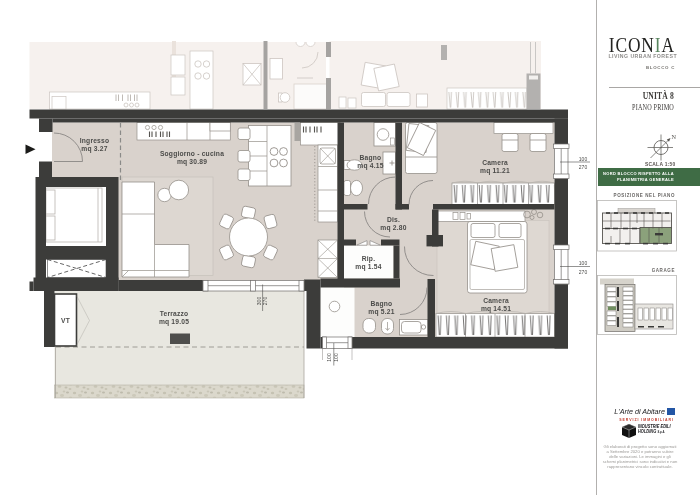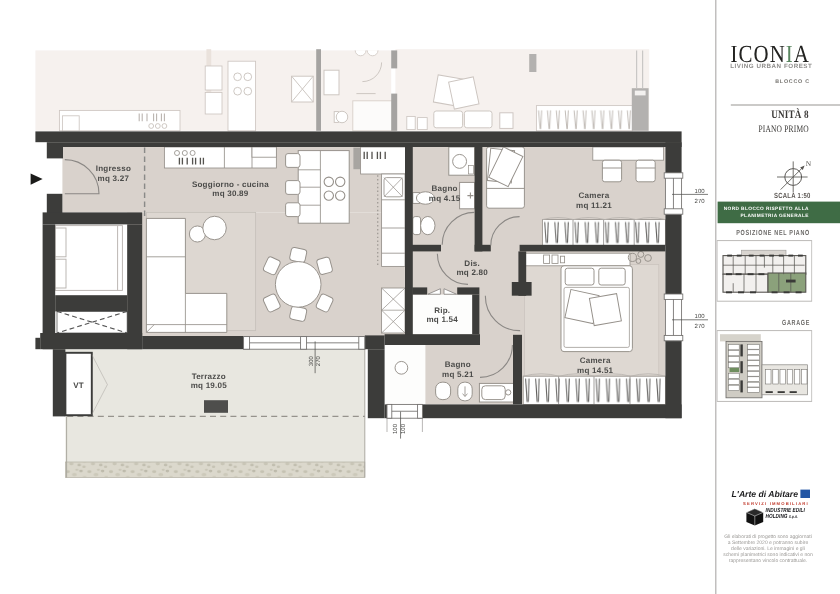--- a/index.html
+++ b/index.html
@@ -557,21 +557,21 @@
 <rect x="20" y="12" width="2" height="10"></rect>
         <rect x="20" y="26" width="2" height="10"></rect>
         <rect x="20" y="42" width="2" height="10"></rect>
 <rect x="41" y="51" width="6" height="1.5"></rect>
         <rect x="51" y="51" width="6" height="1.5"></rect>
         <rect x="61" y="51" width="6" height="1.5"></rect>
 </g>
 <rect x="11" y="31.5" width="8" height="3.5" fill="#6f8e5f"></rect>
 </svg>
 
-<div class="abs" style="left:520px;top:407px;width:154.5px;text-align:right;font-family:'Liberation Sans',sans-serif;font-size:7.2px;font-weight:bold;font-style:italic;color:#1d1d1f;letter-spacing:0px">L'Arte di Abitare<span style="display:inline-block;width:7.5px;height:7.5px;background:#2356a5;margin-left:2px;vertical-align:-1px"></span></div>
+<div class="abs" style="left:520px;top:407px;width:154.5px;text-align:right;font-family:'Liberation Sans',sans-serif;font-size:7.2px;font-weight:normal;font-style:italic;color:#1d1d1f;letter-spacing:0px">L'Arte di Abitare<span style="display:inline-block;width:7.5px;height:7.5px;background:#2356a5;margin-left:2px;vertical-align:-1px"></span></div>
 
 <div class="abs" style="left:520px;top:418px;width:154px;text-align:right;font-size:3.5px;letter-spacing:0.95px;color:#c0392b;font-weight:bold">SERVIZI IMMOBILIARI</div>
 
 <svg class="abs" style="left:619px;top:422px" width="19" height="17" viewBox="0 0 19 17">
 <polygon points="3,5 10,2 17,5 17,13 10,16 3,13" fill="#111"></polygon>
 <polygon points="3,5 10,2 17,5 10,8" fill="#2a2a2a" stroke="#fff" stroke-width="0.4"></polygon>
 <line x1="10" y1="8" x2="10" y2="16" stroke="#fff" stroke-width="0.4"></line>
 </svg>
 
 <div class="abs" style="left:638px;top:423.5px;font-size:5px;font-weight:bold;font-style:italic;color:#16161a;line-height:1.15;letter-spacing:0.05px;transform:scaleX(0.78);transform-origin:top left">INDUSTRIE EDILI<br>HOLDING <span style="font-size:3.4px">S.p.A.</span></div>

